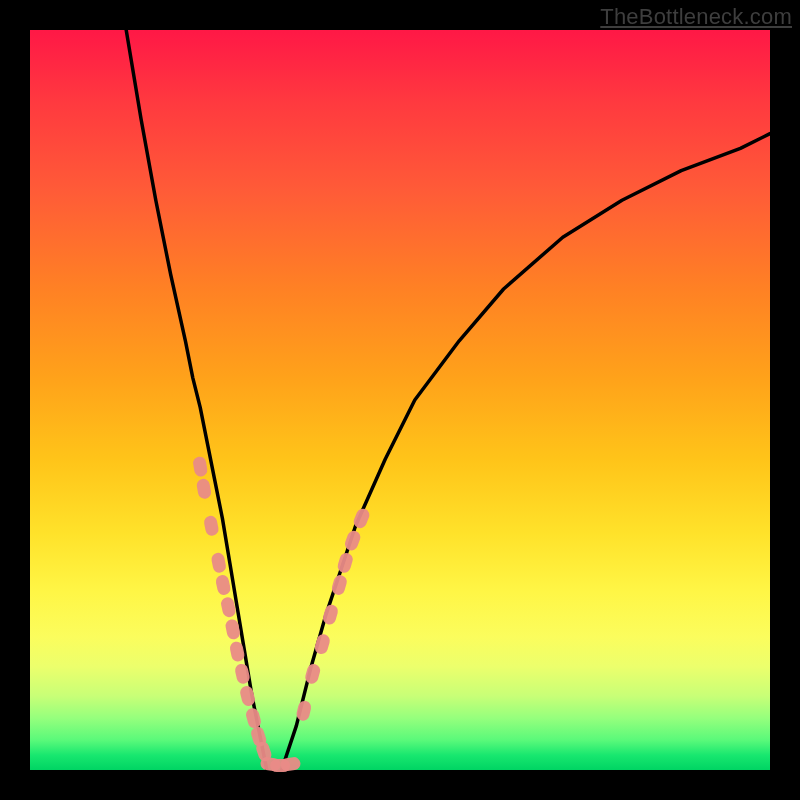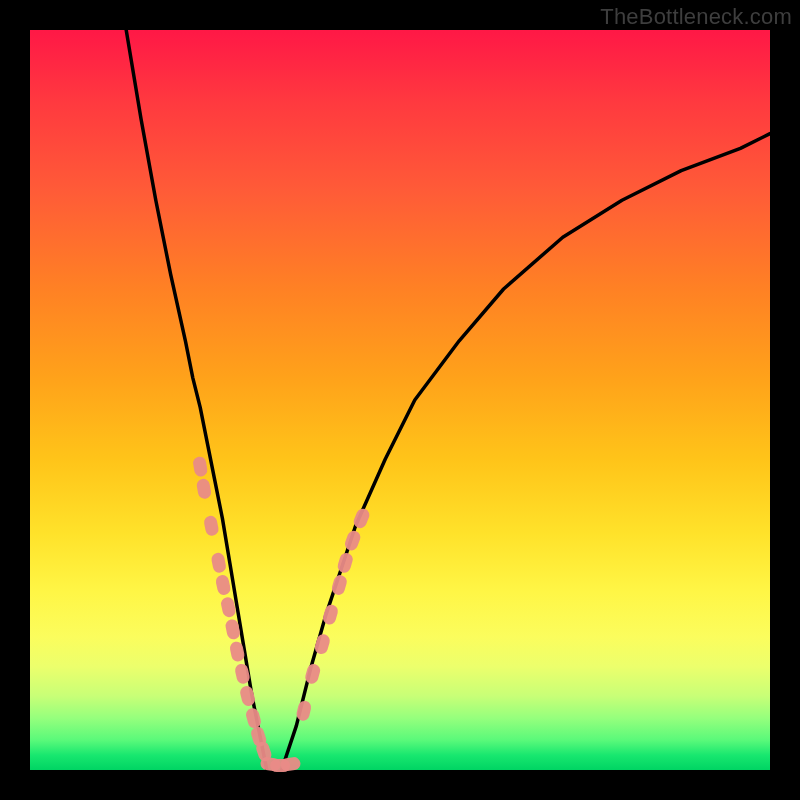--- a/index.html
+++ b/index.html
@@ -46,20 +46,21 @@
   }
   .watermark {
     position: absolute;
     top: 4px;
     right: 8px;
     color: #3e3e3e;
     font-size: 22px;
     font-weight: 400;
     letter-spacing: 0.2px;
     user-select: none;
+    text-decoration: underline;
   }
   svg.curves {
     position: absolute;
     left: 0;
     top: 0;
     width: 740px;
     height: 740px;
     overflow: visible;
   }
 </style>

